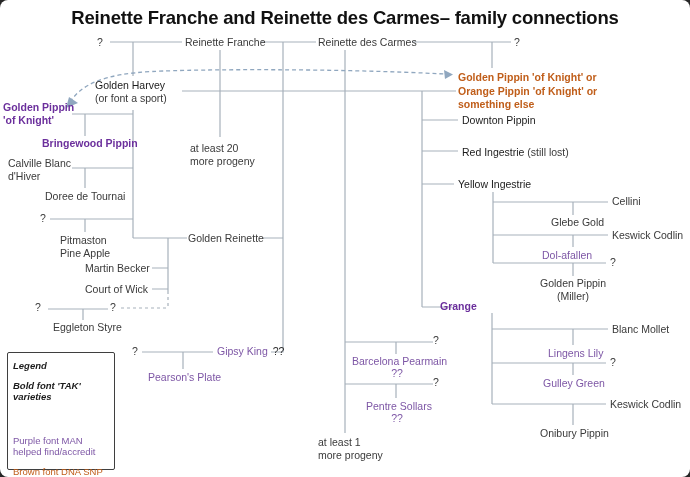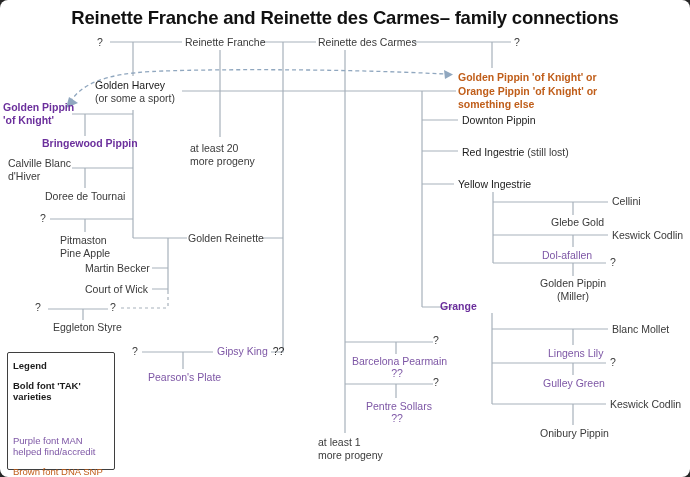--- a/index.html
+++ b/index.html
@@ -22,21 +22,21 @@
   .pub{color:#6b2f9c;font-weight:bold;}
   .brb{color:#c05e1a;font-weight:bold;line-height:13.5px;}
   .ctr{text-align:center;}
   .qq{color:#2e2e2e;margin-left:5px;}
   .legend{
     position:absolute;left:7px;top:352px;width:108px;height:118px;
     border:1.2px solid #3f3f3f;border-radius:2px;box-sizing:border-box;
     padding:7px 5px 0 5px;font-size:9.5px;line-height:11.5px;
   }
   .legend .row{margin-bottom:8px;white-space:normal;}
-  .lg-b{font-weight:bold;color:#1b1b1b;}
+  .lg-b{font-weight:bold;color:#1b1b1b;font-style:italic;}
   .lg-p{color:#7d56a5;margin-top:32px;}
   .lg-br{color:#c05e1a;}
 </style>
 </head>
 <body>
 
 <div class="stage">
 
   <div class="title">Reinette Franche and Reinette des Carmes– family connections</div>
 
@@ -77,21 +77,21 @@
     <polygon points="66,108 69,97 78,103" fill="#90a7bf"></polygon>
   </svg>
 
   <span class="lbl" style="left:97px;top:36px">?</span>
   <span class="lbl" style="left:185px;top:36px">Reinette Franche</span>
   <span class="lbl" style="left:318px;top:36px">Reinette des Carmes</span>
   <span class="lbl" style="left:514px;top:36px">?</span>
 
   <div class="lbl" style="left:95px;top:79px">
     <div class="b">Golden Harvey</div>
-    <div>(or some a sport)</div>
+    <div>(or font a sport)</div>
   </div>
 
   <div class="lbl pub" style="left:3px;top:101px">
     <div>Golden Pippin</div>
     <div>'of Knight'</div>
   </div>
 
   <div class="lbl brb" style="left:458px;top:71px">
     <div>Golden Pippin 'of Knight' or</div>
     <div>Orange Pippin 'of Knight' or</div>

